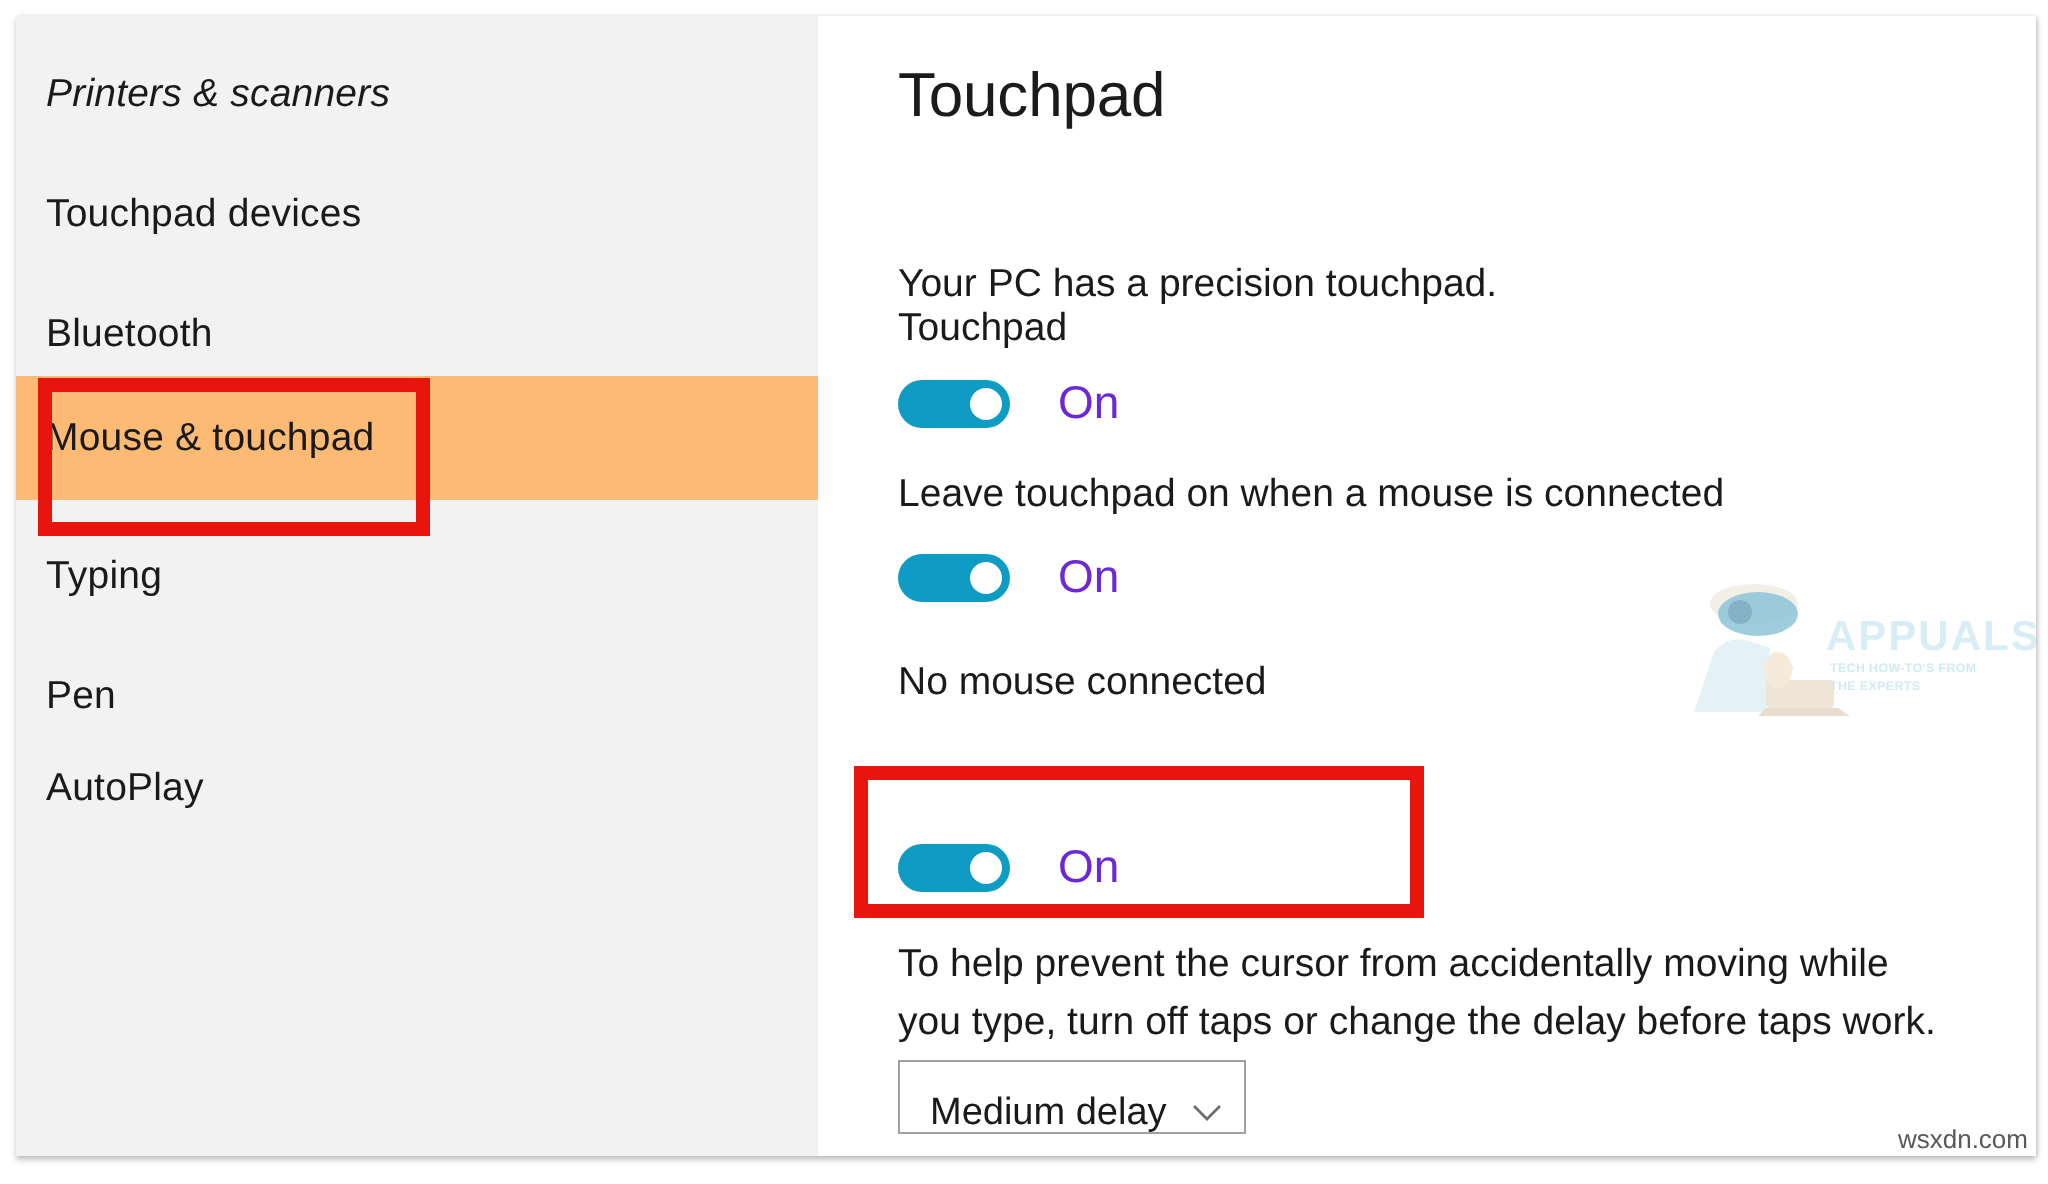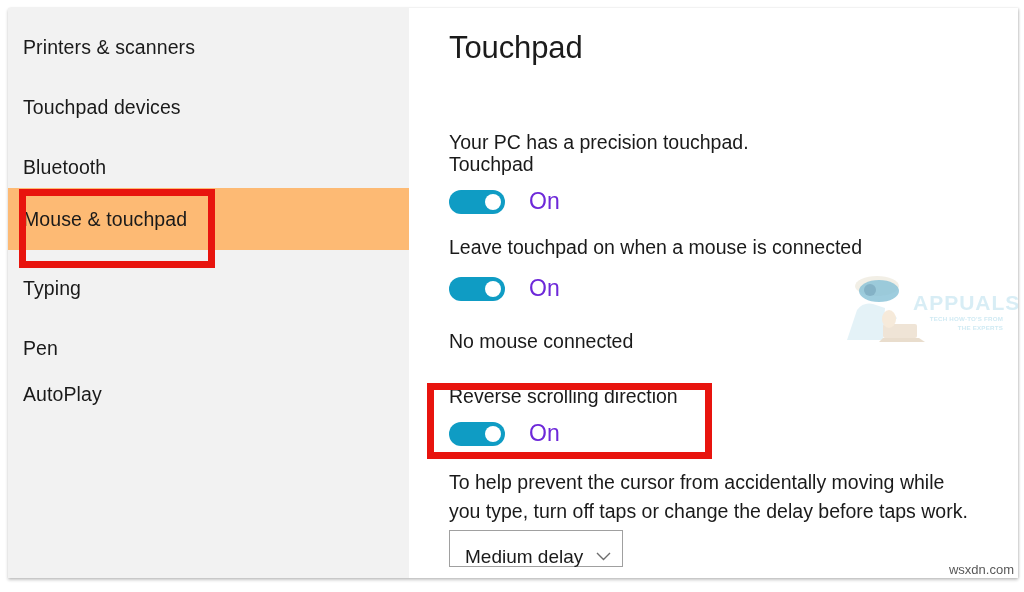--- a/index.html
+++ b/index.html
@@ -154,26 +154,25 @@
   }
   .redbox.reverse-box {
     left: 419px; top: 375px; width: 285px; height: 76px;
     background: rgba(255,255,255,0);
   }
 
   
   .wm-appuals {
     position: absolute;
     left: 430px;
-    top: 266px;
+    top: 282px;
     width: 165px;
     height: 68px;
     opacity: 0.55;
     pointer-events: none;
-    text-align: right;
   }
   .wm-text {
     position: absolute;
     left: 74px;
     top: 17px;
     font-size: 21px;
     font-weight: 700;
     letter-spacing: 1px;
     color: #b9e0ee;
     font-family: "Liberation Sans", sans-serif;
@@ -198,21 +197,21 @@
     font-family: "Liberation Sans", sans-serif;
   }
 </style>
 </head>
 <body>
 
 <div id="screen">
   <div class="window">
 
     <nav class="sidebar">
-      <div class="nav-item" style="top:8px;">
+      <div class="nav-item" style="top:8px;font-style:italic;">
         <span>Printers &amp; scanners</span>
       </div>
       <div class="nav-item" style="top:68px;">
         <span>Touchpad devices</span>
       </div>
       <div class="nav-item" style="top:128px;">
         <span>Bluetooth</span>
       </div>
       <div class="nav-item selected" style="top:180px;">
         <span>Mouse &amp; touchpad</span>
@@ -244,21 +243,20 @@
 
       <div class="field-label" style="top:228px;">Leave touchpad on when a mouse is connected</div>
       <div class="toggle-row" style="top:267px;">
         <div class="toggle">
           <div class="knob"></div>
         </div>
         <span class="toggle-state">On</span>
       </div>
       <div class="status-text" style="top:322px;">No mouse connected</div>
 
-      <div class="field-label" style="top:377px;">Reverse scrolling direction</div>
       <div class="toggle-row" style="top:412px;">
         <div class="toggle">
           <div class="knob"></div>
         </div>
         <span class="toggle-state">On</span>
       </div>
 
       <p class="body-para" style="top:460px;">To help prevent the cursor from accidentally moving while you type, turn off taps or change the delay before taps work.</p>
 
       <div class="dropdown" style="top:522px;">

